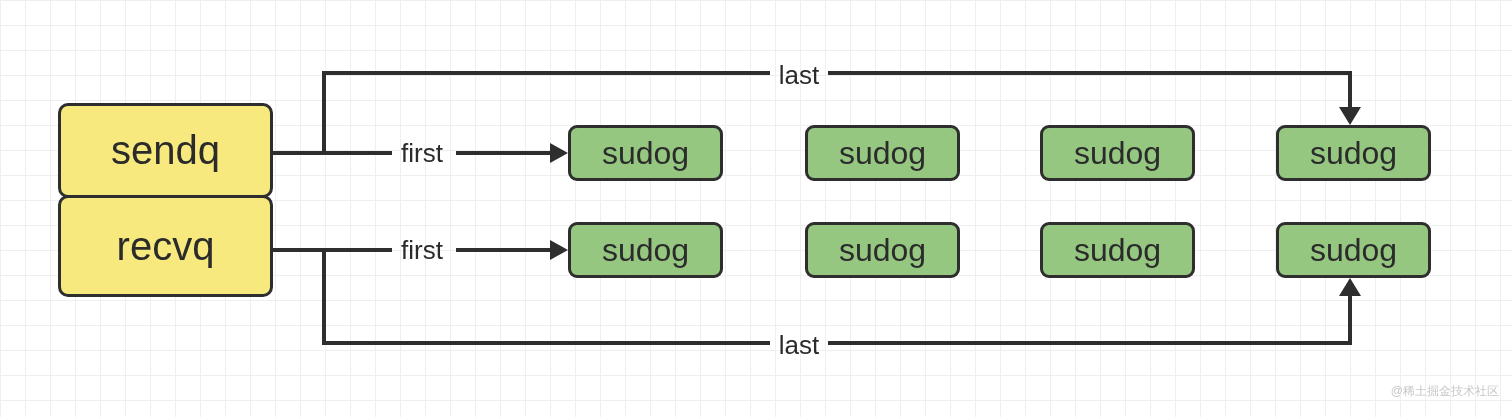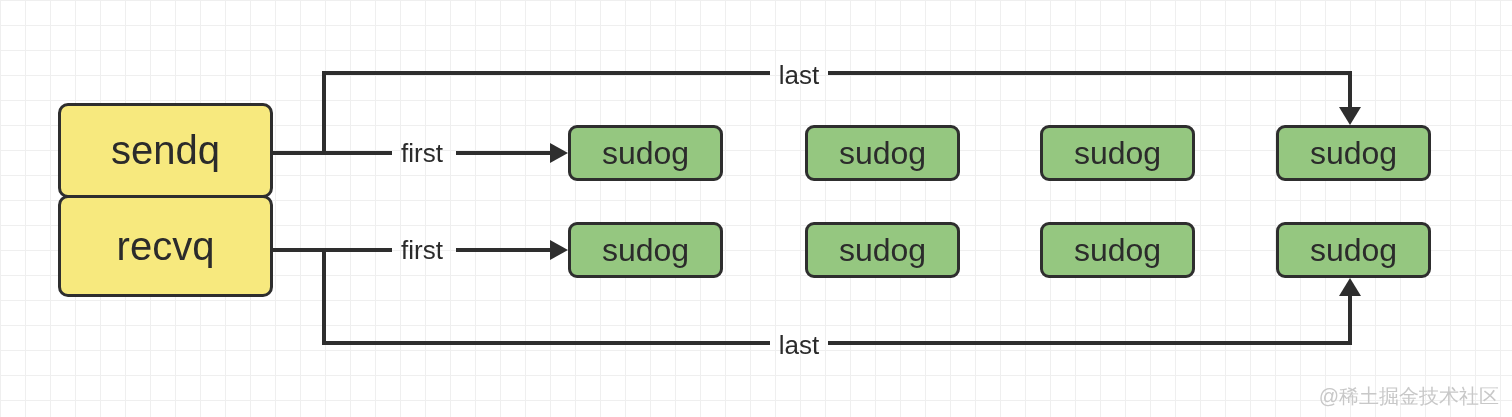--- a/index.html
+++ b/index.html
@@ -65,21 +65,21 @@
     position:absolute;width:0;height:0;
     border-left:11px solid transparent;border-right:11px solid transparent;
     border-bottom:18px solid var(--stroke);
   }
   .edge-label{
     position:absolute;height:40px;line-height:40px;text-align:center;
     font-size:26px;font-weight:500;color:var(--label-text);
   }
   .watermark{
     position:absolute;right:13px;top:383px;
-    font-size:20px;color:var(--watermark-text);
+    font-size:12px;color:var(--watermark-text);
   }
 </style>
 </head>
 <body>
 
 <div class="canvas">
 
   <div class="qbox recvq">
     <span>recvq</span>
   </div>

